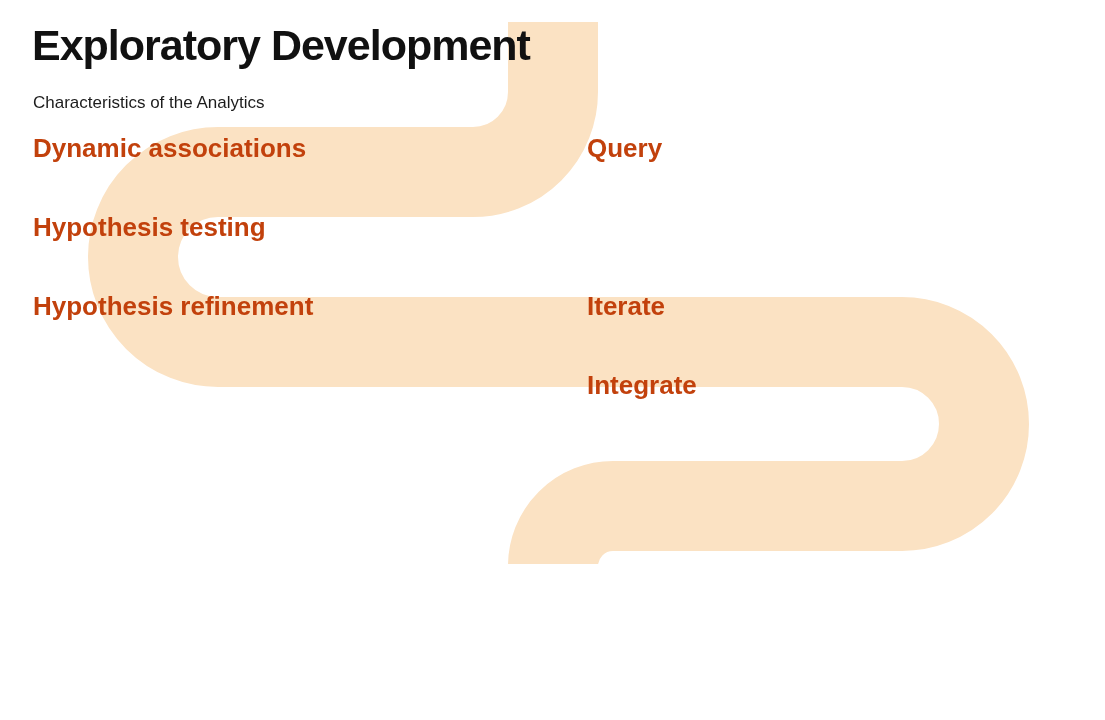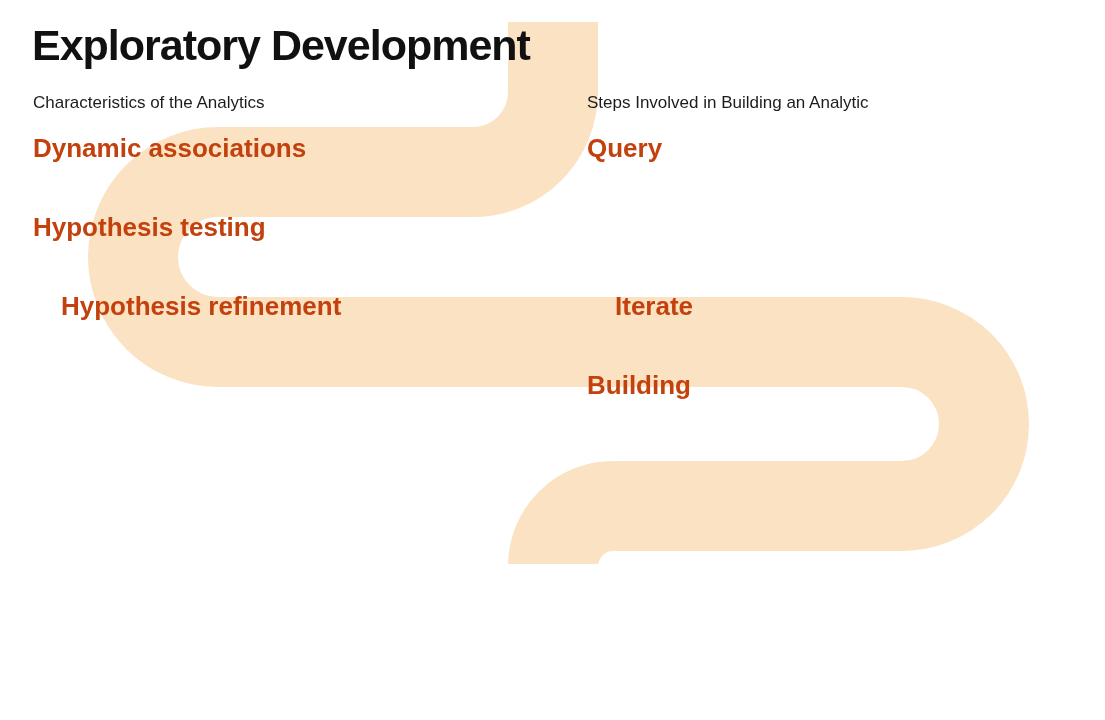--- a/index.html
+++ b/index.html
@@ -48,21 +48,21 @@
   .item {
     font-size: 26px;
     font-weight: bold;
     line-height: 32px;
     color: #c2410c;
   }
   .item.left  { left: 33px; }
   .item.right { left: 587px; }
   .row-1 { top: 132px; }
   .row-2 { top: 211px; }
-  .row-3 { top: 290px; margin-left: 28px; }
+  .row-3 { top: 290px; }
   .row-4 { top: 369px; }
 </style>
 </head>
 <body>
 
 <div class="canvas">
 
   <svg class="arrow-svg" viewBox="0 0 1105 720" xmlns="http://www.w3.org/2000/svg" aria-hidden="true">
     <path d="M 553 22
              L 553 92
@@ -74,23 +74,22 @@
              L 613 506
              A 60 60 0 0 0 553 566
              L 553 591" fill="none" stroke-width="90" stroke="#FBE2C3"></path>
     <polygon points="437,590 670,590 553,702" fill="#FBE2C3"></polygon>
   </svg>
 
   <div class="txt title">Exploratory Development</div>
 
   <div class="txt col-heading left">Characteristics of the Analytics</div>
 
-  <div class="txt col-heading right">Steps Involved in Building an Analytic</div>
 
   <div class="txt item left row-1">Dynamic associations</div>
   <div class="txt item left row-2">Hypothesis testing</div>
   <div class="txt item left row-3">Hypothesis refinement</div>
 
   <div class="txt item right row-1">Query</div>
   <div class="txt item right row-3">Iterate</div>
-  <div class="txt item right row-4">Building</div>
+  <div class="txt item right row-4">Integrate</div>
 
 </div>
 
 </body></html>

